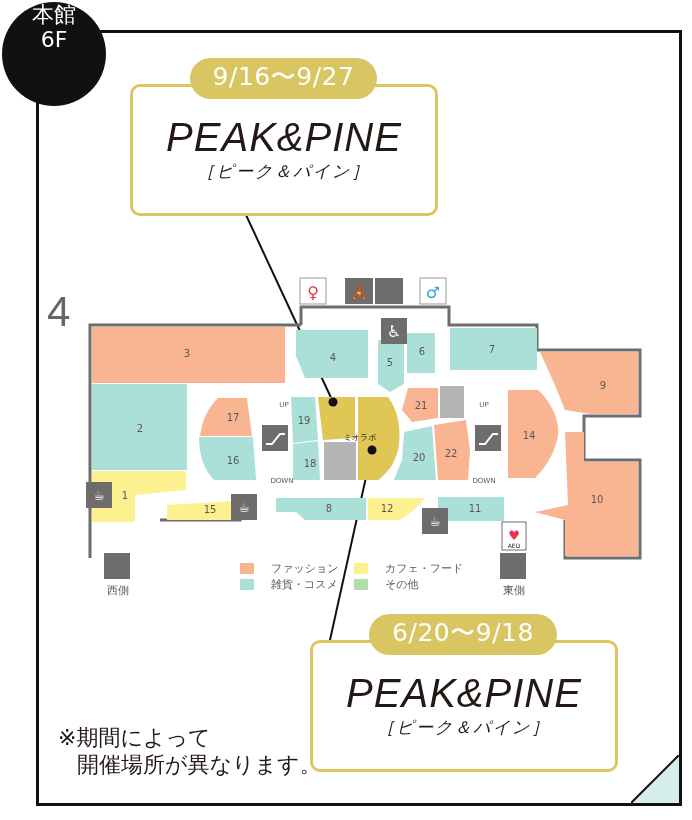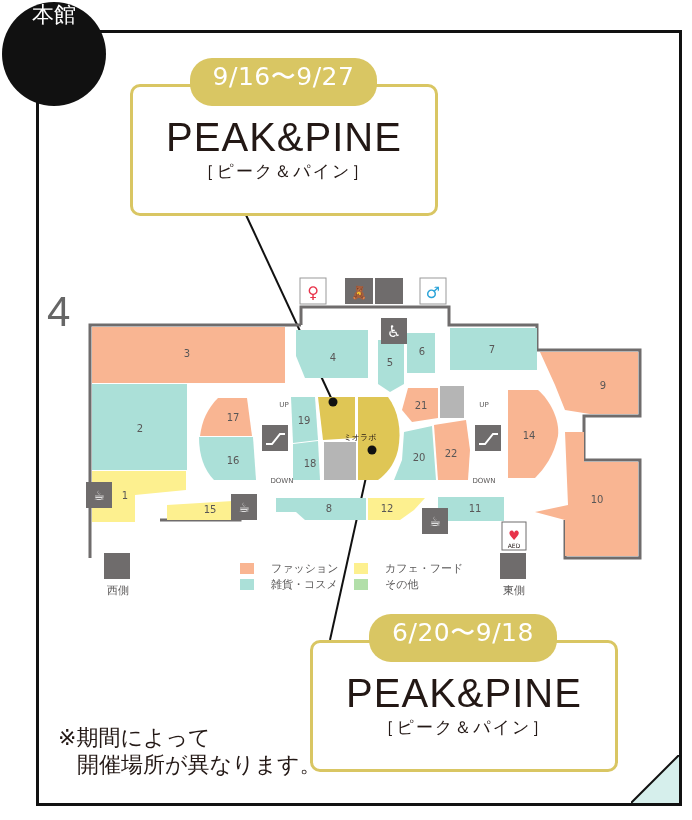--- a/index.html
+++ b/index.html
@@ -1,21 +1,21 @@
 <!DOCTYPE html>
 <html><head>
 <meta charset="utf-8">
 <style>
   html,body{margin:0;padding:0;background:#fff;}
   body{width:692px;height:820px;position:relative;overflow:hidden;font-family:"DejaVu Sans","Liberation Sans",sans-serif;color:#231815;}
   .frame{position:absolute;left:36px;top:30px;width:646px;height:776px;border:3px solid #111;box-sizing:border-box;}
   .badge{position:absolute;left:2px;top:2px;width:104px;height:104px;border-radius:50%;background:#111;color:#fff;text-align:center;font-size:22px;line-height:25px;display:flex;flex-direction:column;justify-content:flex-start;}
   .corner{position:absolute;right:0;bottom:0;width:48px;height:48px;}
-  .card{position:absolute;border:3px solid #d9c663;border-radius:10px;background:#fff;box-sizing:border-box;text-align:center;}
-  .date-pill{position:absolute;background:#d9c663;color:#fff;border-radius:22px;font-size:25px;height:48px;line-height:38px;text-align:center;letter-spacing:0.5px;}
+  .card{position:absolute;border:3px solid #d9c663;border-radius:10px;background:#fff;box-sizing:border-box;text-align:center;font-style:italic;}
+  .date-pill{position:absolute;background:#d9c663;color:#fff;border-radius:22px;font-size:25px;height:41px;line-height:38px;text-align:center;letter-spacing:0.5px;}
   .brand{font-family:"Liberation Sans",sans-serif;font-size:40px;letter-spacing:1px;color:#231815;}
   .kana{font-size:17px;letter-spacing:2px;color:#231815;}
   .note{position:absolute;left:58px;top:724px;font-size:22px;line-height:27px;color:#231815;}
   .floor-num{position:absolute;left:47px;top:288px;font-size:42px;color:#666;font-family:"Liberation Sans",sans-serif;font-weight:100;}
   svg text{font-family:"DejaVu Sans",sans-serif;}
   .legend{position:absolute;font-size:11px;color:#595757;display:flex;align-items:center;gap:17px;}
   .sw{width:14px;height:11px;display:inline-block;}
   .side-label{position:absolute;font-size:11px;color:#595757;}
 </style>
 </head>
@@ -23,20 +23,21 @@
 
 <div class="frame">
   <svg class="corner" viewBox="0 0 48 48">
     <polygon points="48,0 48,48 0,48" fill="#d6efec"></polygon>
     <line x1="48" y1="0" x2="0" y2="48" stroke="#111" stroke-width="2"></line>
   </svg>
 </div>
 
 <div class="badge">
   <div>本館</div>
+  <div>6F</div>
 </div>
 
 <div class="floor-num">4</div>
 
 <svg style="position:absolute;left:0;top:0" width="692" height="820" viewBox="0 0 692 820">
 
   <line x1="246" y1="215" x2="333" y2="402" stroke="#111" stroke-width="2"></line>
   <line x1="372" y1="450" x2="330" y2="640" stroke="#111" stroke-width="2"></line>
 
   <g fill="none" stroke="#6f6c6c" stroke-width="3">

